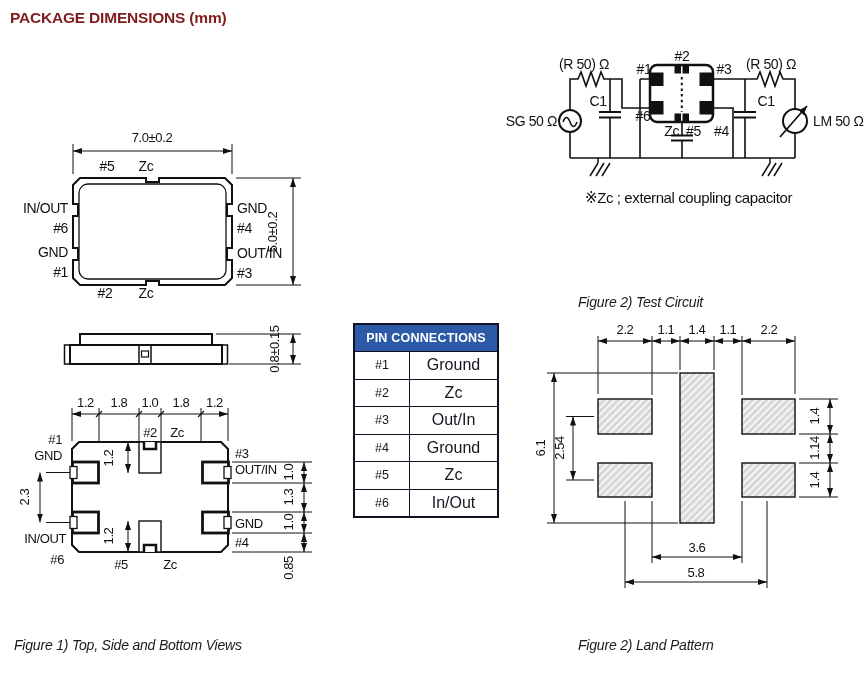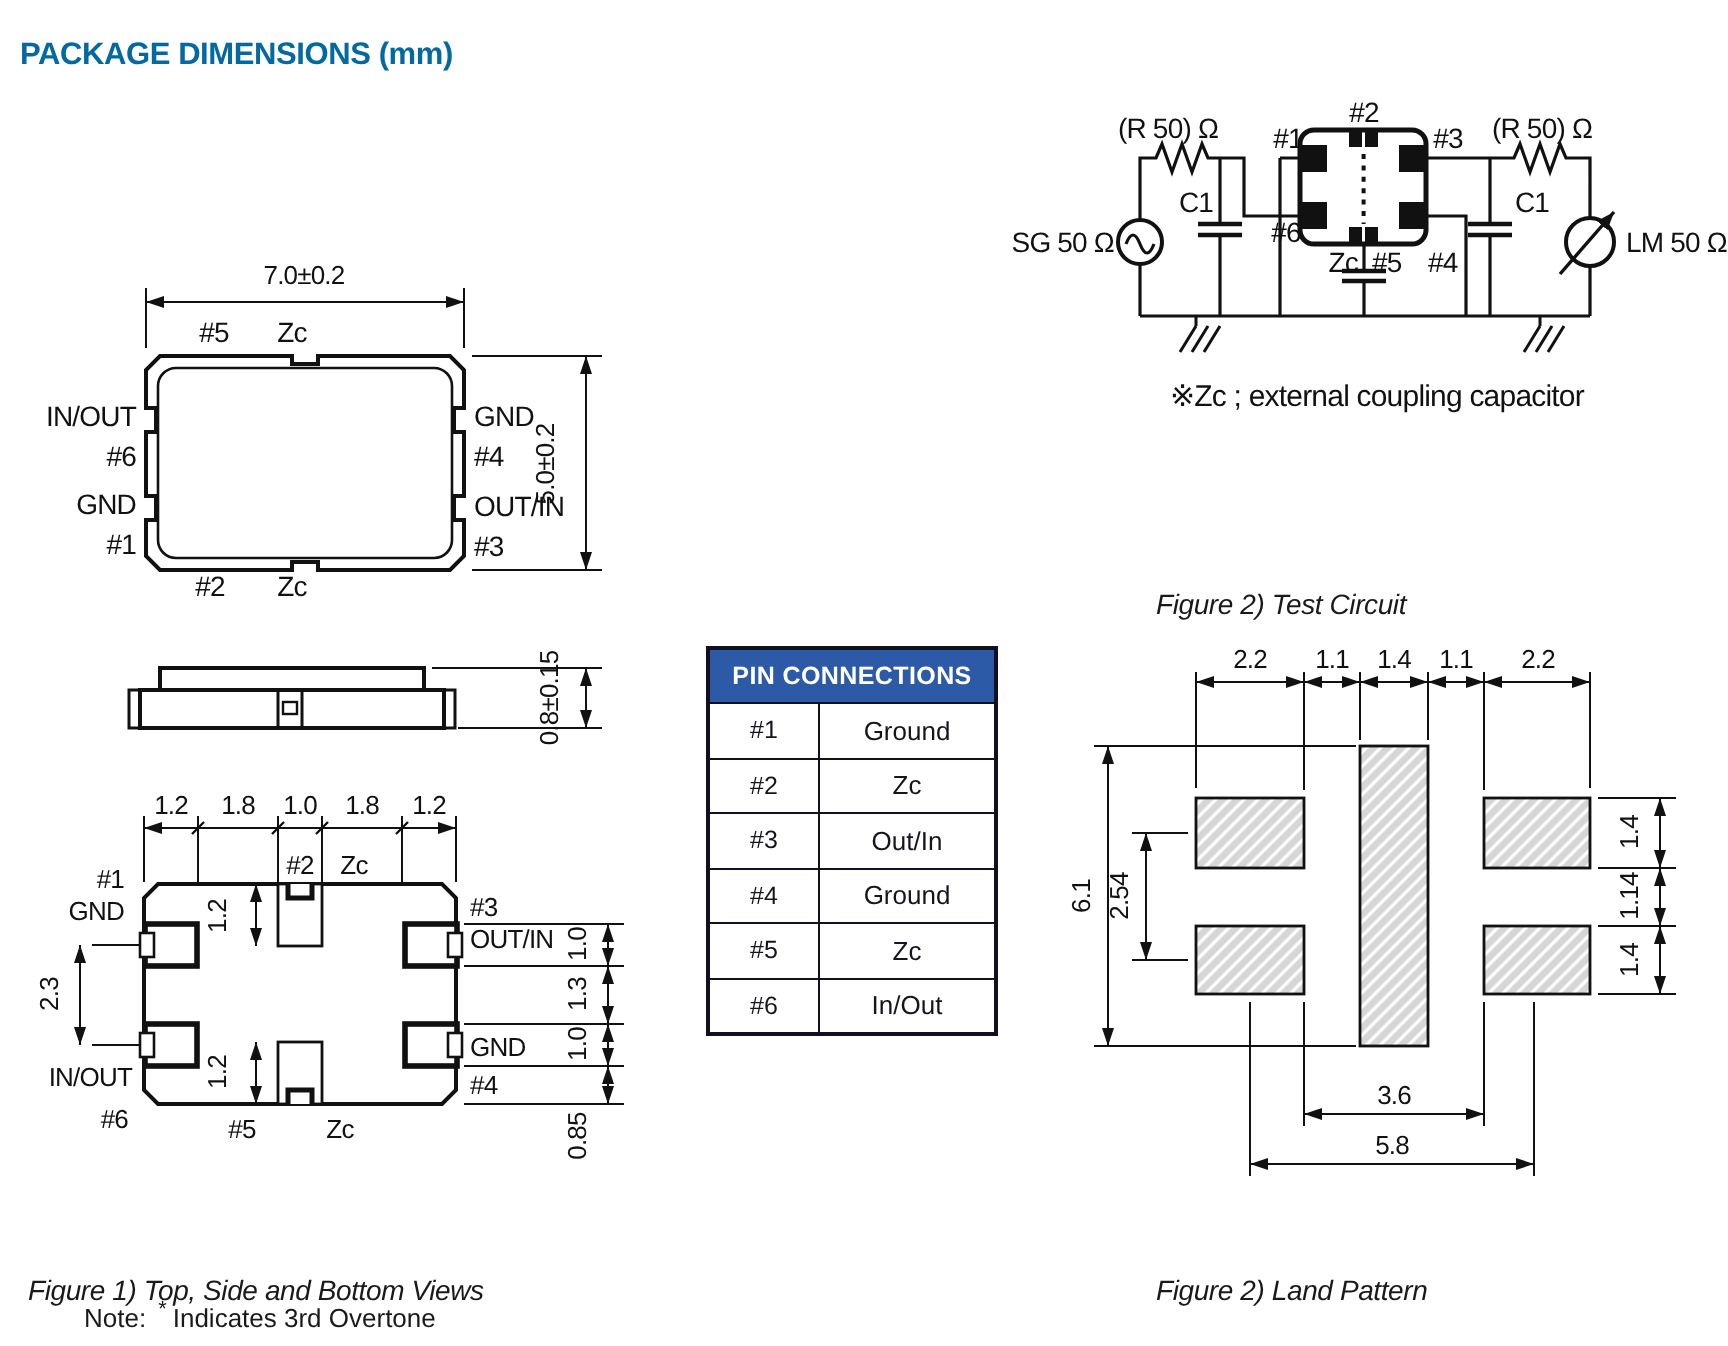--- a/index.html
+++ b/index.html
@@ -1,33 +1,33 @@
 <!DOCTYPE html>
 <html><head>
 <meta charset="utf-8">
 <style>
   html,body{margin:0;padding:0;background:#fff;}
   #page{position:relative;width:864px;height:673px;background:#fff;overflow:hidden;
         font-family:"Liberation Sans","DejaVu Sans",sans-serif;color:#111;}
   .abs{position:absolute;}
-  #title{left:10px;top:19px;font-size:15.5px;font-weight:bold;letter-spacing:-0.2px;color:#0369a1;}
+  #title{left:10px;top:9px;font-size:15.5px;font-weight:bold;letter-spacing:-0.2px;color:#7f1d1d;}
   .caption{font-style:italic;font-size:14px;color:#1a1a1a;letter-spacing:-0.2px;margin-top:27px;}
   #fig1-caption{left:14px;top:610px;}
   #fig2-caption{left:578px;top:267px;}
   #fig3-caption{left:578px;top:610px;}
   #bottom-note{left:42px;top:649px;font-size:13px;color:#1a1a1a;}
   #bottom-note .star{vertical-align:super;font-size:11px;margin:0 3px 0 6px;}
   
   #pin-table{left:353px;top:323px;width:142px;border:2px solid #101020;background:#fff;}
   #pin-table .hdr{height:26px;line-height:26px;text-align:center;color:#fff;font-weight:bold;
                   font-size:12.5px;letter-spacing:0.2px;}
   #pin-table .row{display:flex;height:26.5px;border-top:1.4px solid #101020;}
   #pin-table .c1{width:54px;border-right:1.4px solid #101020;display:flex;align-items:center;justify-content:center;
                  font-size:12.5px;color:#15151f;}
-  #pin-table .c2{flex:1;display:flex;align-items:center;justify-content:center;font-size:13px;color:#15151f;}
+  #pin-table .c2{flex:1;display:flex;align-items:center;justify-content:center;font-size:16px;color:#15151f;}
   svg text{font-family:"Liberation Sans","DejaVu Sans",sans-serif;fill:#111;letter-spacing:-0.4px;}
   svg .lbl{font-size:14px;}
   svg .lbl13{font-size:13px;}
   svg .dim{font-size:13px;}
   svg line,svg path,svg rect,svg polygon,svg polyline,svg circle{vector-effect:none;}
 </style>
 </head>
 <body>
 
 <div id="page">
@@ -333,17 +333,14 @@
         <div class="row">
           <div class="c1">#6</div>
           <div class="c2">In/Out</div>
         </div>
       </div>
   </div>
 
   <div class="abs caption" id="fig1-caption">Figure 1)  Top, Side  and Bottom Views</div>
   <div class="abs caption" id="fig2-caption">Figure 2) Test Circuit</div>
   <div class="abs caption" id="fig3-caption">Figure 2) Land Pattern</div>
-  <div class="abs" id="bottom-note">
-    <span>Note:</span><span class="star">*</span><span>Indicates 3rd Overtone</span>
-  </div>
 
 </div>
 
 </body></html>

